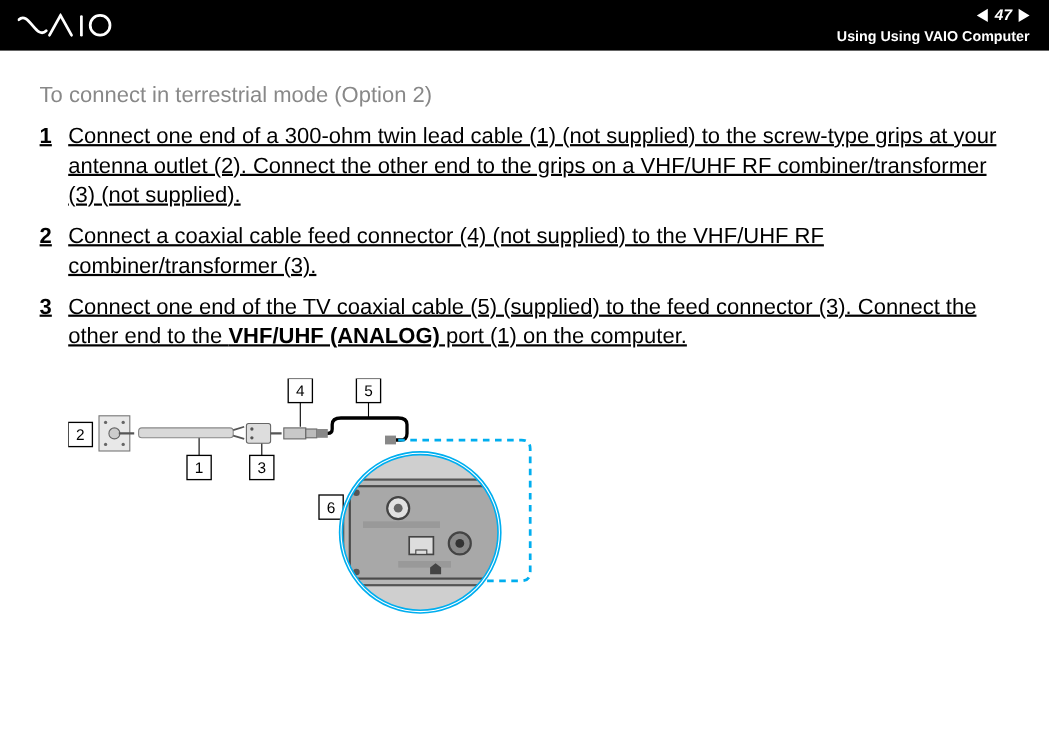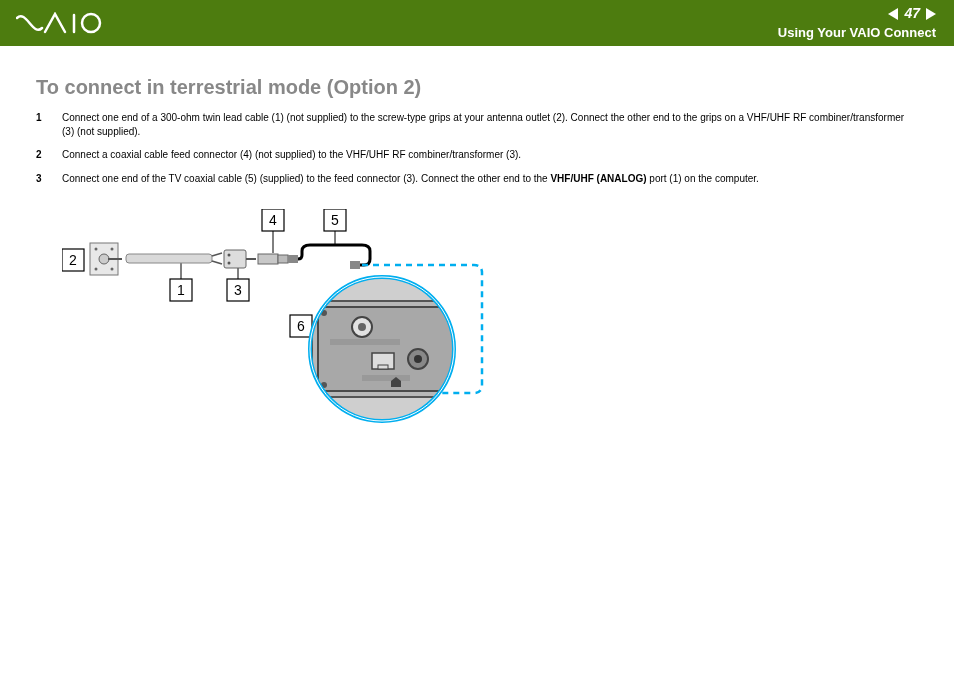--- a/index.html
+++ b/index.html
@@ -7,21 +7,21 @@
     font-family: Arial, Helvetica, sans-serif;
     font-size: 14px;
     color: #000;
     background: #fff;
     width: 954px;
     height: 674px;
     overflow: hidden;
     position: relative;
   }
   .header-bar {
-    background: #4d7c0f;
+    background: #000000;
     color: #fff;
     height: 46px;
     display: flex;
     align-items: center;
     justify-content: space-between;
     padding: 0 18px 0 16px;
   }
   .vaio-logo {
     display: inline-flex;
     align-items: center;
@@ -67,34 +67,35 @@
     color: #fff;
     font-size: 13px;
   }
   .content {
     padding: 30px 48px 0 36px;
   }
   .heading {
     font-size: 20px;
     color: #888;
     margin: 0 0 12px 0;
-    font-weight: bold;
+    font-weight: normal;
   }
   ol.steps {
     margin: 0;
     padding: 0;
     list-style: none;
     counter-reset: step;
   }
   ol.steps > li {
     counter-increment: step;
     display: flex;
     margin-bottom: 10px;
     line-height: 1.35;
-    font-size: 10px;
+    font-size: 20px;
+    text-decoration: underline;
   }
   ol.steps > li::before {
     content: counter(step);
     font-weight: bold;
     min-width: 26px;
     flex: 0 0 26px;
   }
   .step-body b { font-weight: bold; }
   .diagram-wrap {
     margin-top: 24px;
@@ -116,21 +117,21 @@
 
       <circle cx="150" cy="22" r="18"></circle>
     </svg>
   </span>
   <div class="header-right">
     <div class="pager">
       <span class="arrow arrow-left"></span>
       <span class="page-num">47</span>
       <span class="arrow arrow-right"></span>
     </div>
-    <div class="section-title-link">Using Your VAIO Connect</div>
+    <div class="section-title-link">Using Using VAIO Computer</div>
   </div>
 </div>
 
 <div class="content">
   <h2 class="heading">To connect in terrestrial mode (Option 2)</h2>
 
   <ol class="steps">
     <li>
       <span class="step-body">
         <span>Connect one end of a 300-ohm twin lead cable (1) (not supplied) to the screw-type grips at your antenna outlet (2). Connect the other end to the grips on a VHF/UHF RF combiner/transformer (3) (not supplied).</span>

